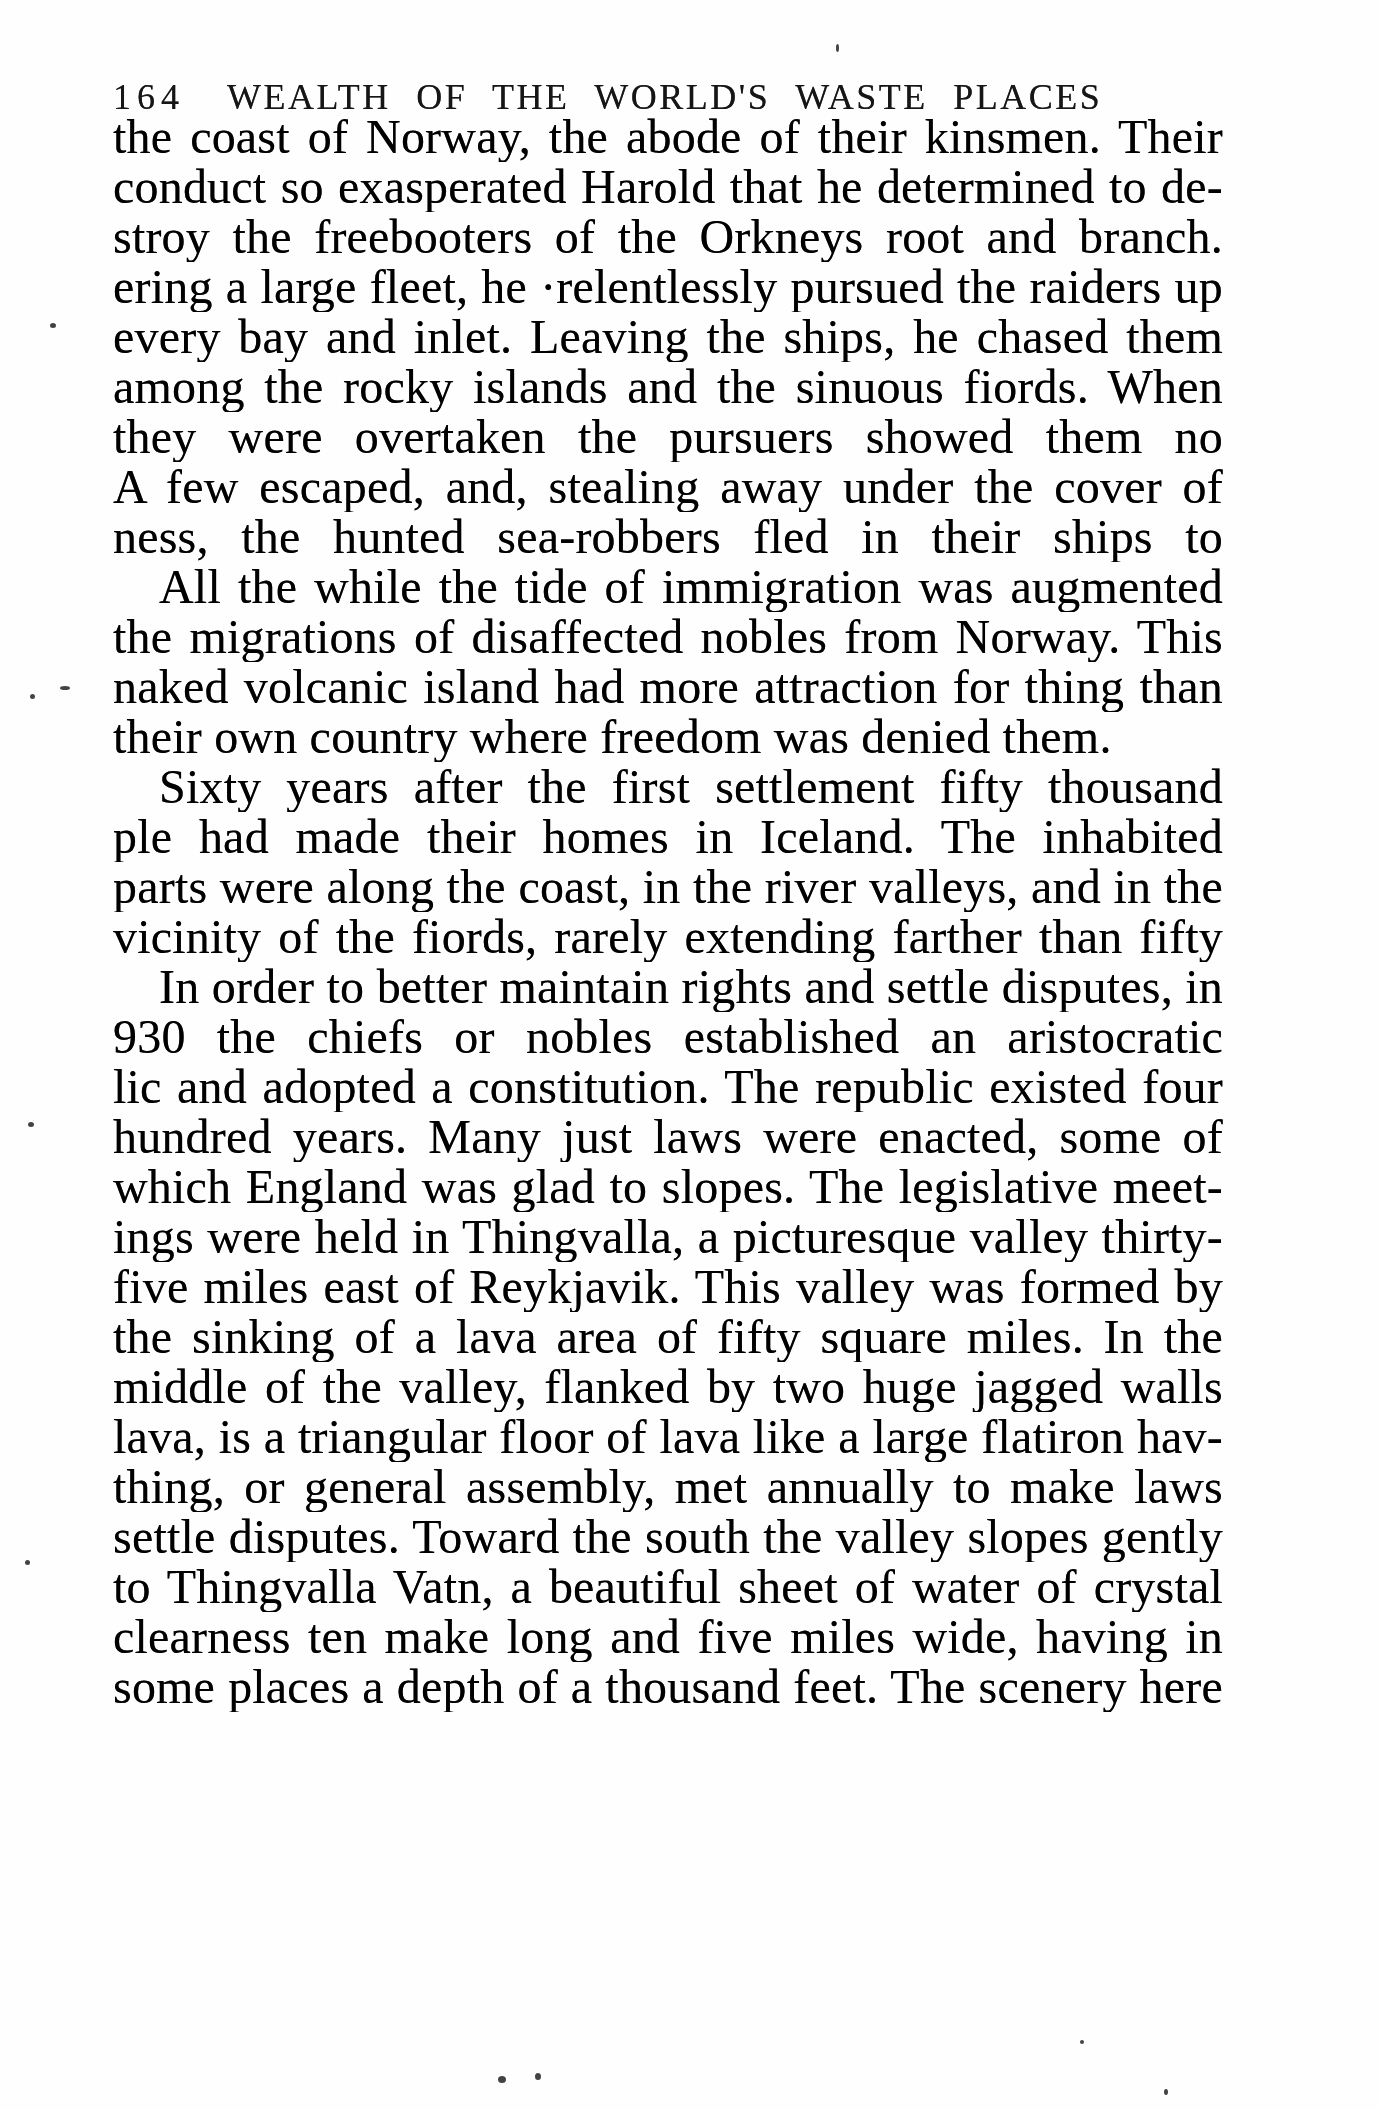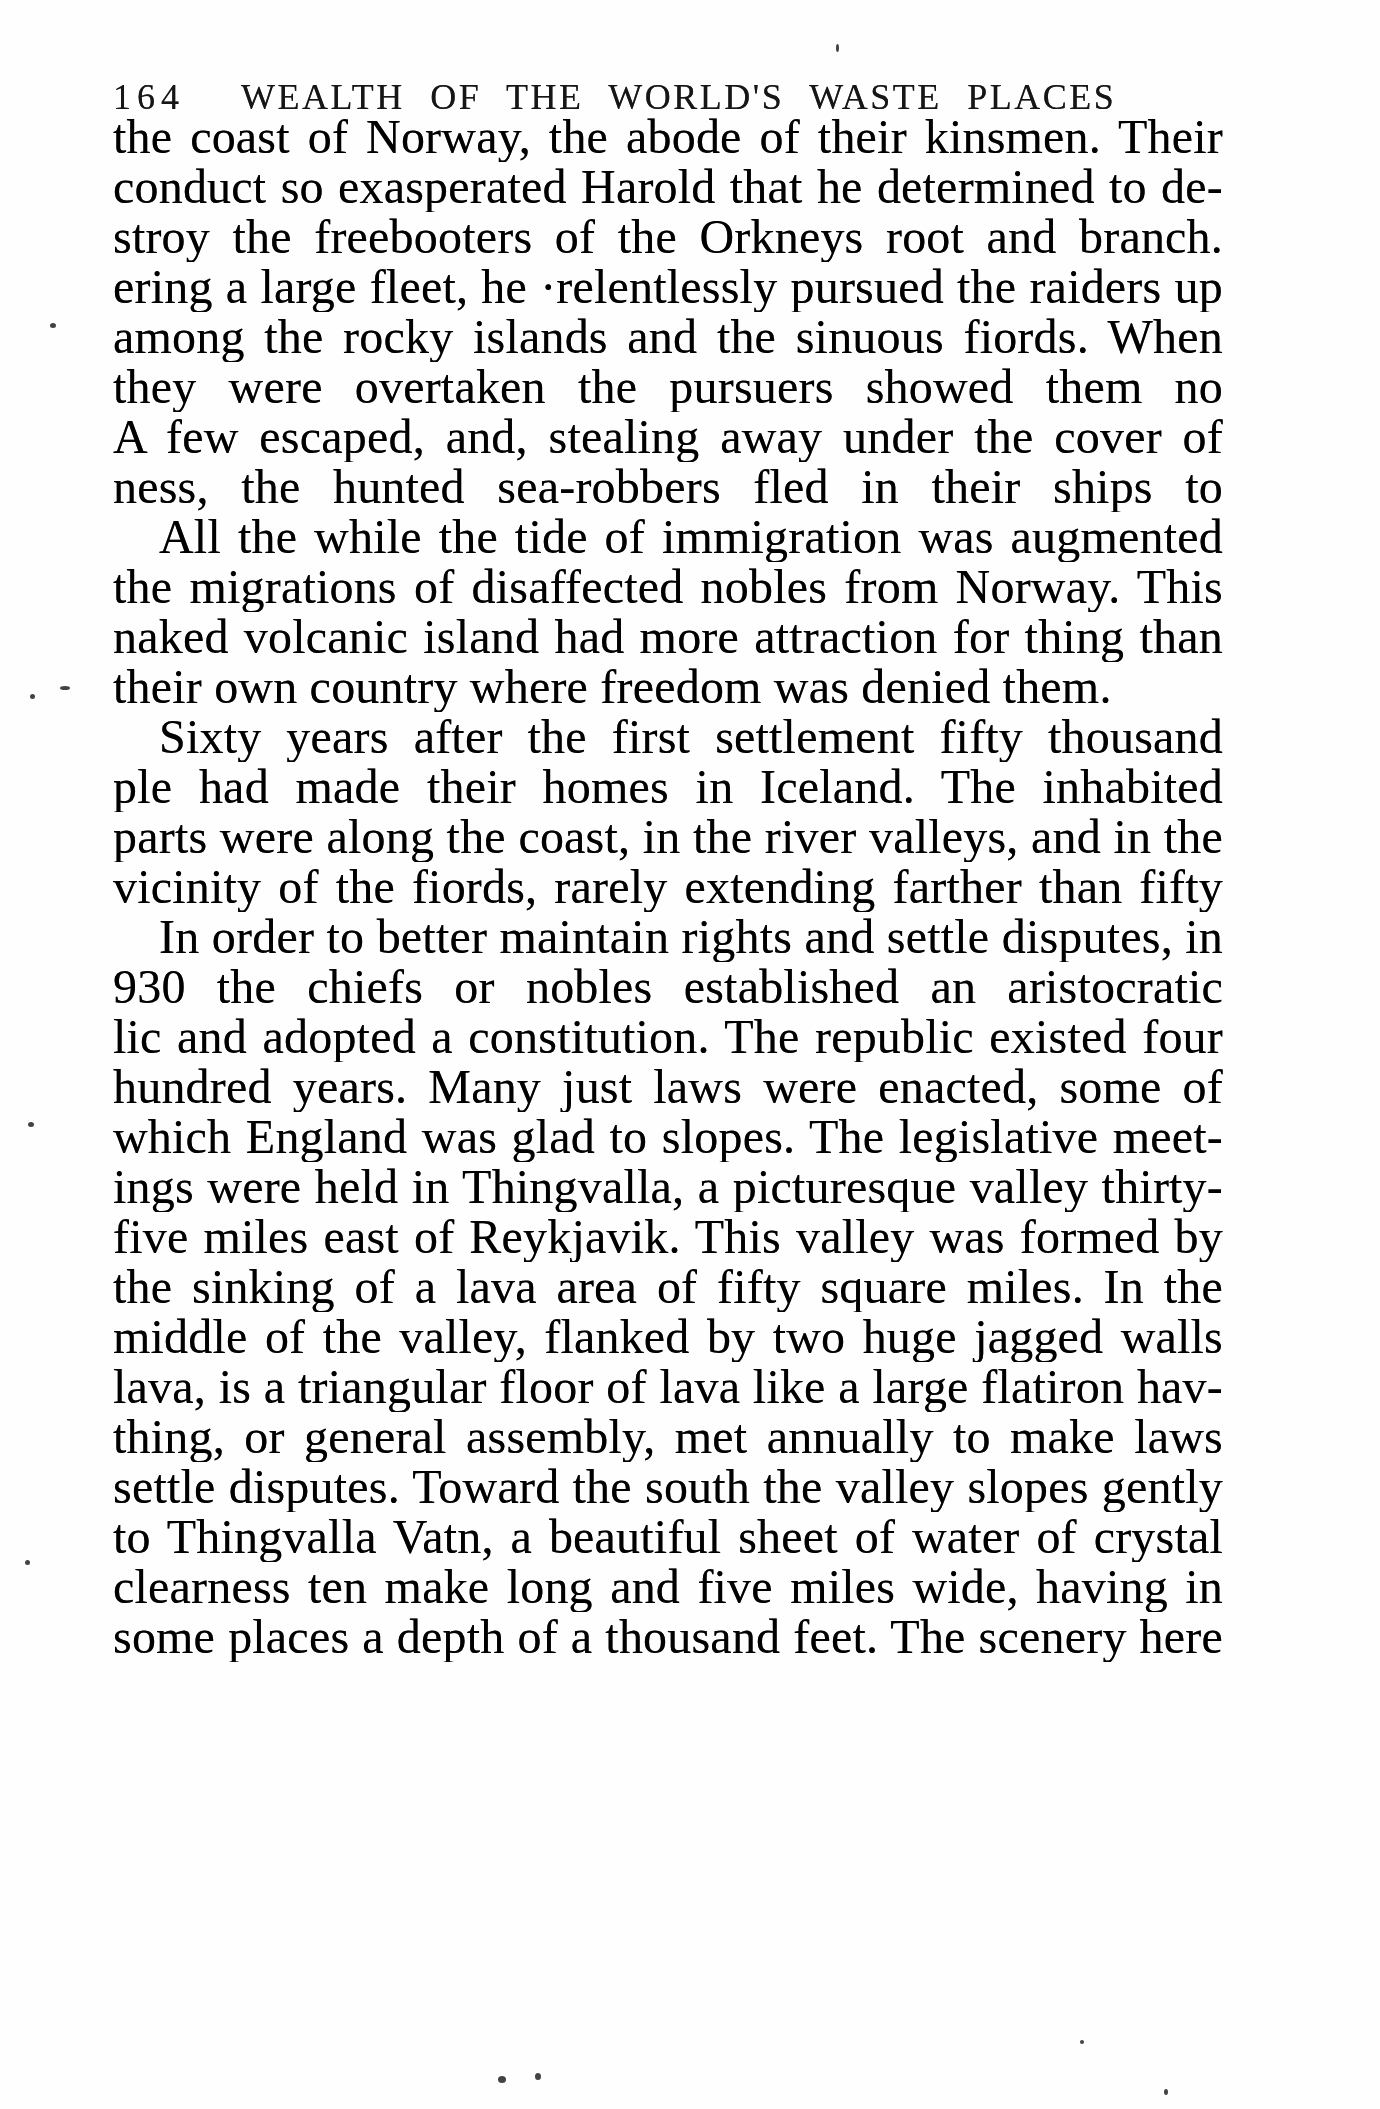--- a/index.html
+++ b/index.html
@@ -23,21 +23,21 @@
     top: 78px;
     width: 1110px;
     font-size: 36px;
     line-height: 38px;
     white-space: nowrap;
     color: #161616;
     text-shadow: 0 0 0.5px rgba(0,0,0,0.65);
   }
   .running-head .folio {
     letter-spacing: 6px;
-    margin-right: 56px;
+    margin-right: 42px;
   }
   .running-head .title {
     letter-spacing: 2.5px;
     word-spacing: 14px;
   }
   .text-block {
     position: absolute;
     left: 113px;
     top: 112px;
     width: 1110px;
@@ -75,20 +75,21 @@
 
   <div class="running-head">
     <span class="folio">164</span><span class="title">WEALTH OF THE WORLD'S WASTE PLACES</span>
   </div>
 
   <div class="text-block" id="text-block">
       <div class="text-line">the coast of Norway, the abode of their kinsmen.  Their</div>
       <div class="text-line">conduct so exasperated Harold that he determined to de-</div>
       <div class="text-line">stroy the freebooters of the Orkneys root and branch.  Gath-</div>
       <div class="text-line">ering a large fleet, he ·relentlessly pursued the raiders up</div>
+      <div class="text-line">every bay and inlet.  Leaving the ships, he chased them</div>
       <div class="text-line">among the rocky islands and the sinuous fiords.  When</div>
       <div class="text-line">they were overtaken the pursuers showed them no mercy.</div>
       <div class="text-line">A few escaped, and, stealing away under the cover of dark-</div>
       <div class="text-line">ness, the hunted sea-robbers fled in their ships to Iceland.</div>
       <div class="text-line indented">All the while the tide of immigration was augmented by</div>
       <div class="text-line">the migrations of disaffected nobles from Norway.  This</div>
       <div class="text-line">naked volcanic island had more attraction for thing than</div>
       <div class="text-line align-left">their own country where freedom was denied them.</div>
       <div class="text-line indented">Sixty years after the first settlement fifty thousand peo-</div>
       <div class="text-line">ple had made their homes in Iceland.  The inhabited</div>

